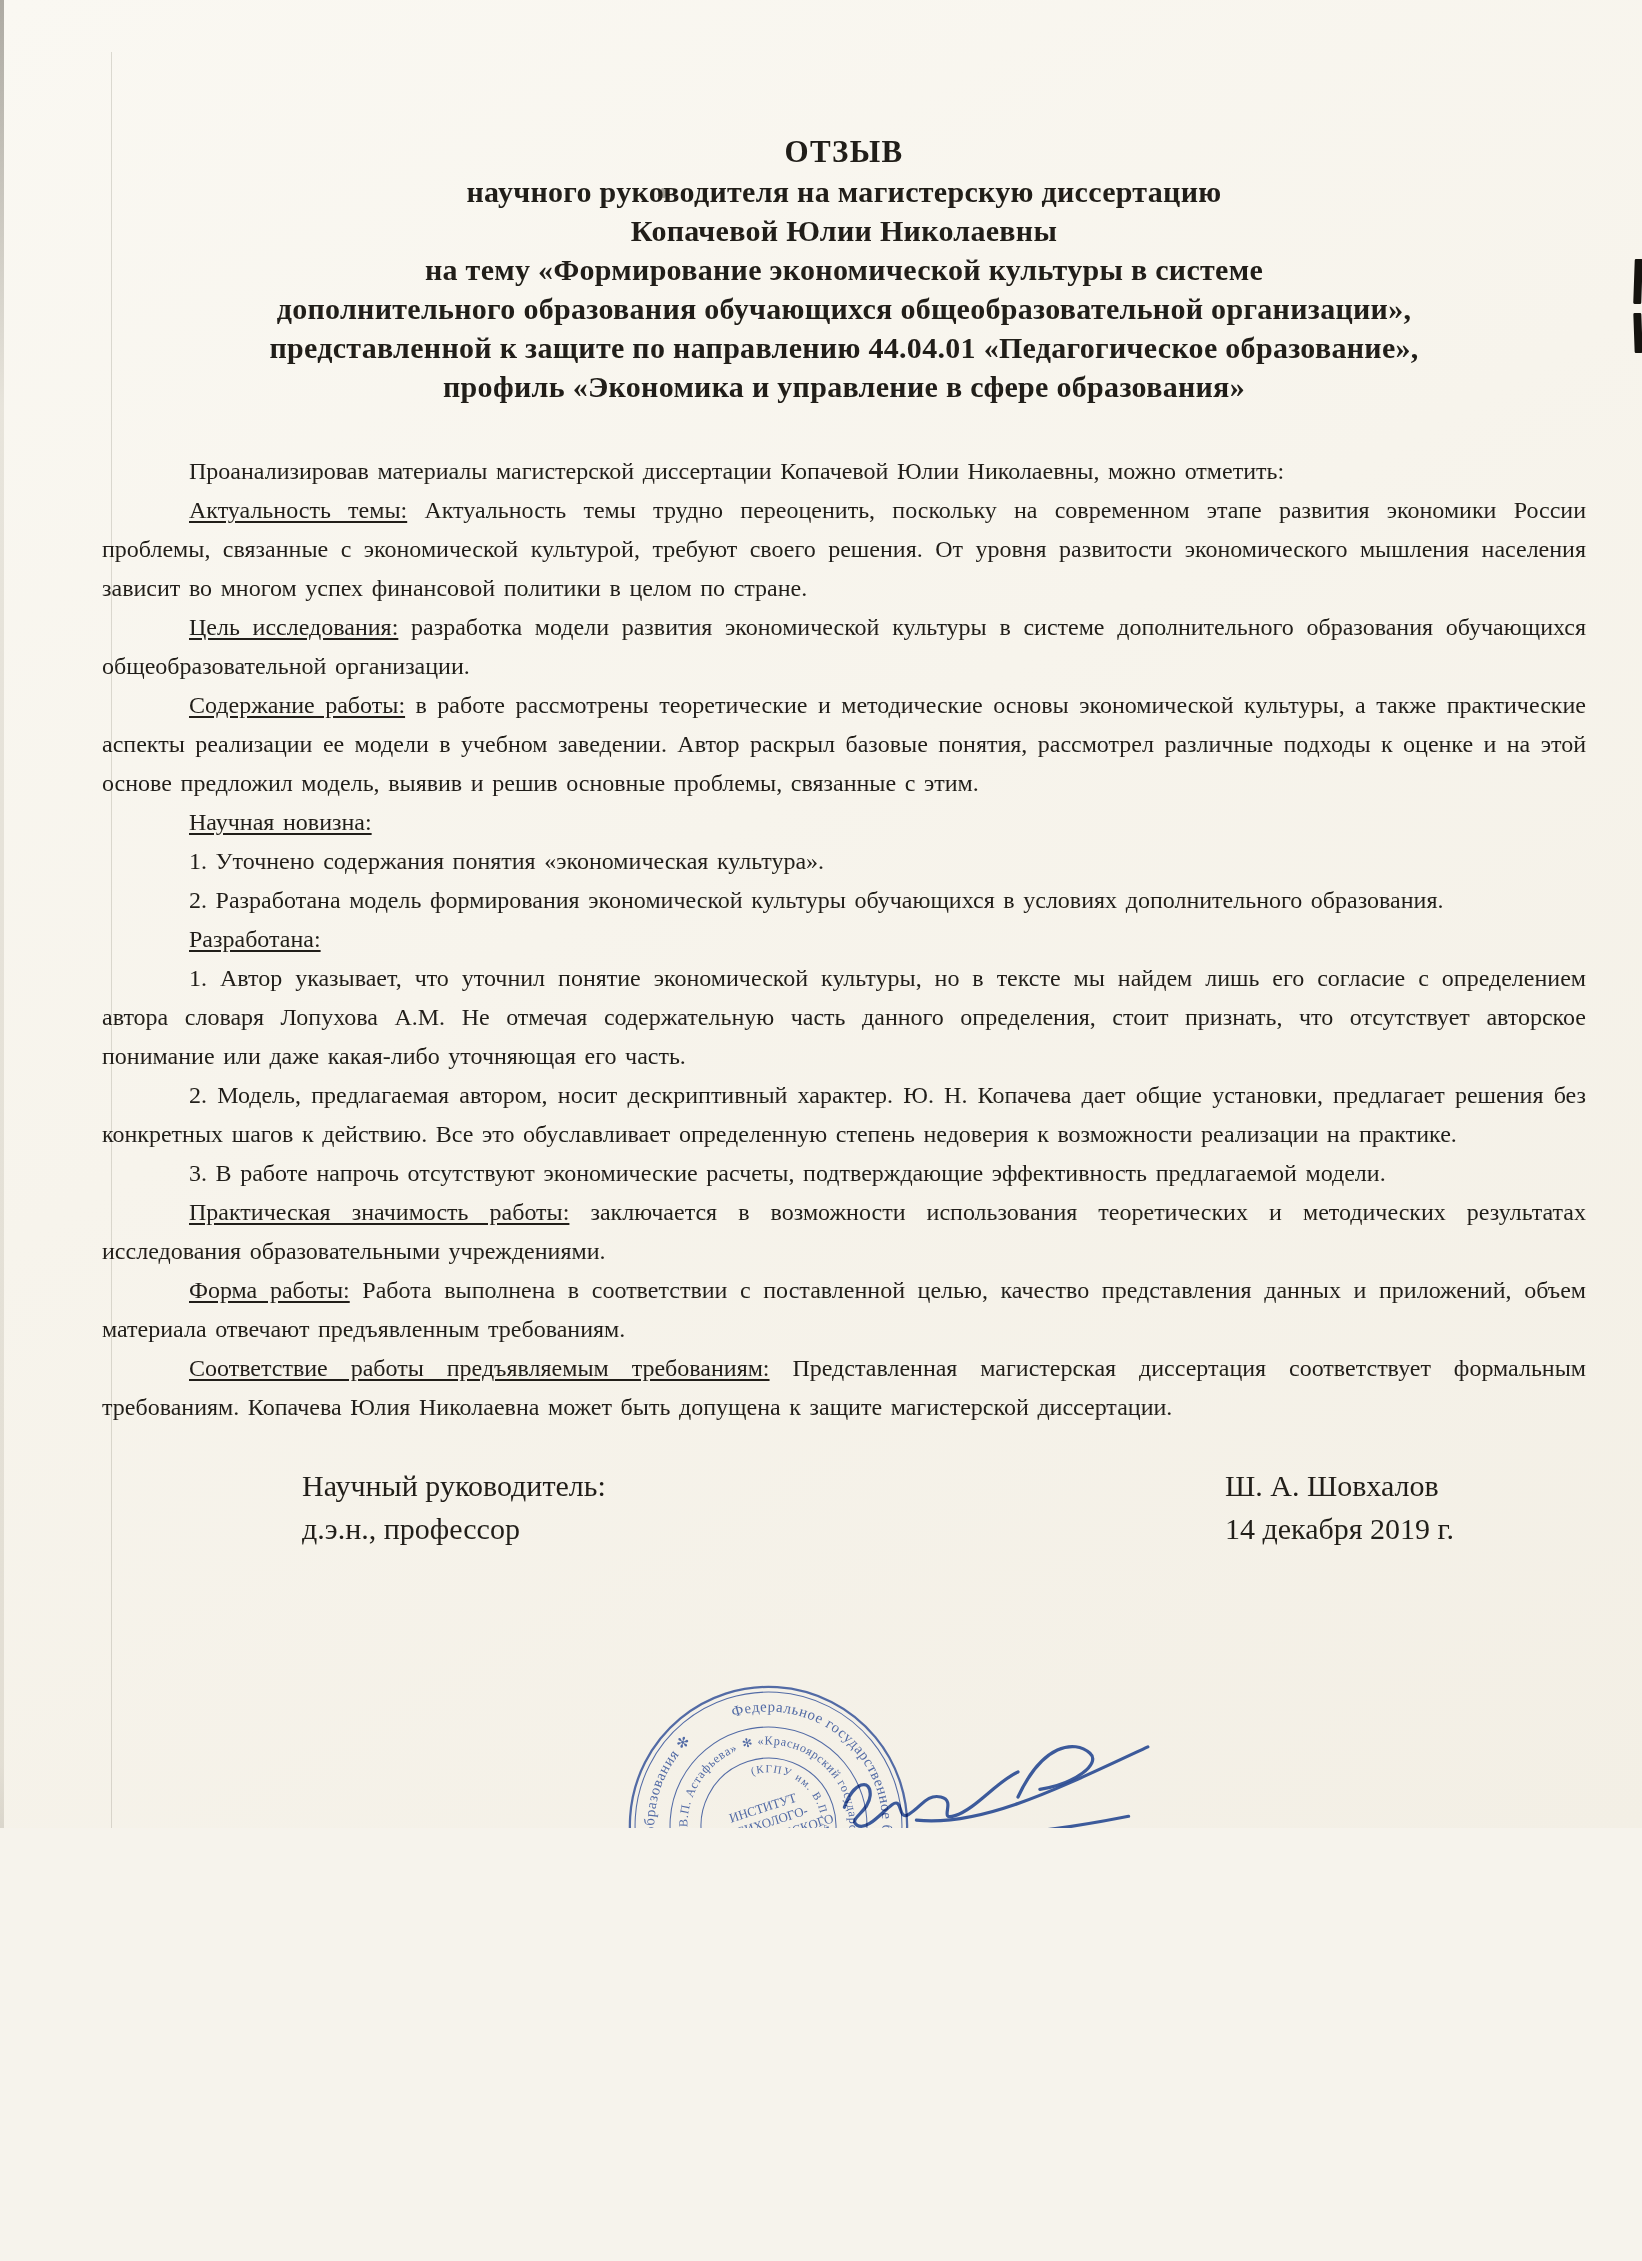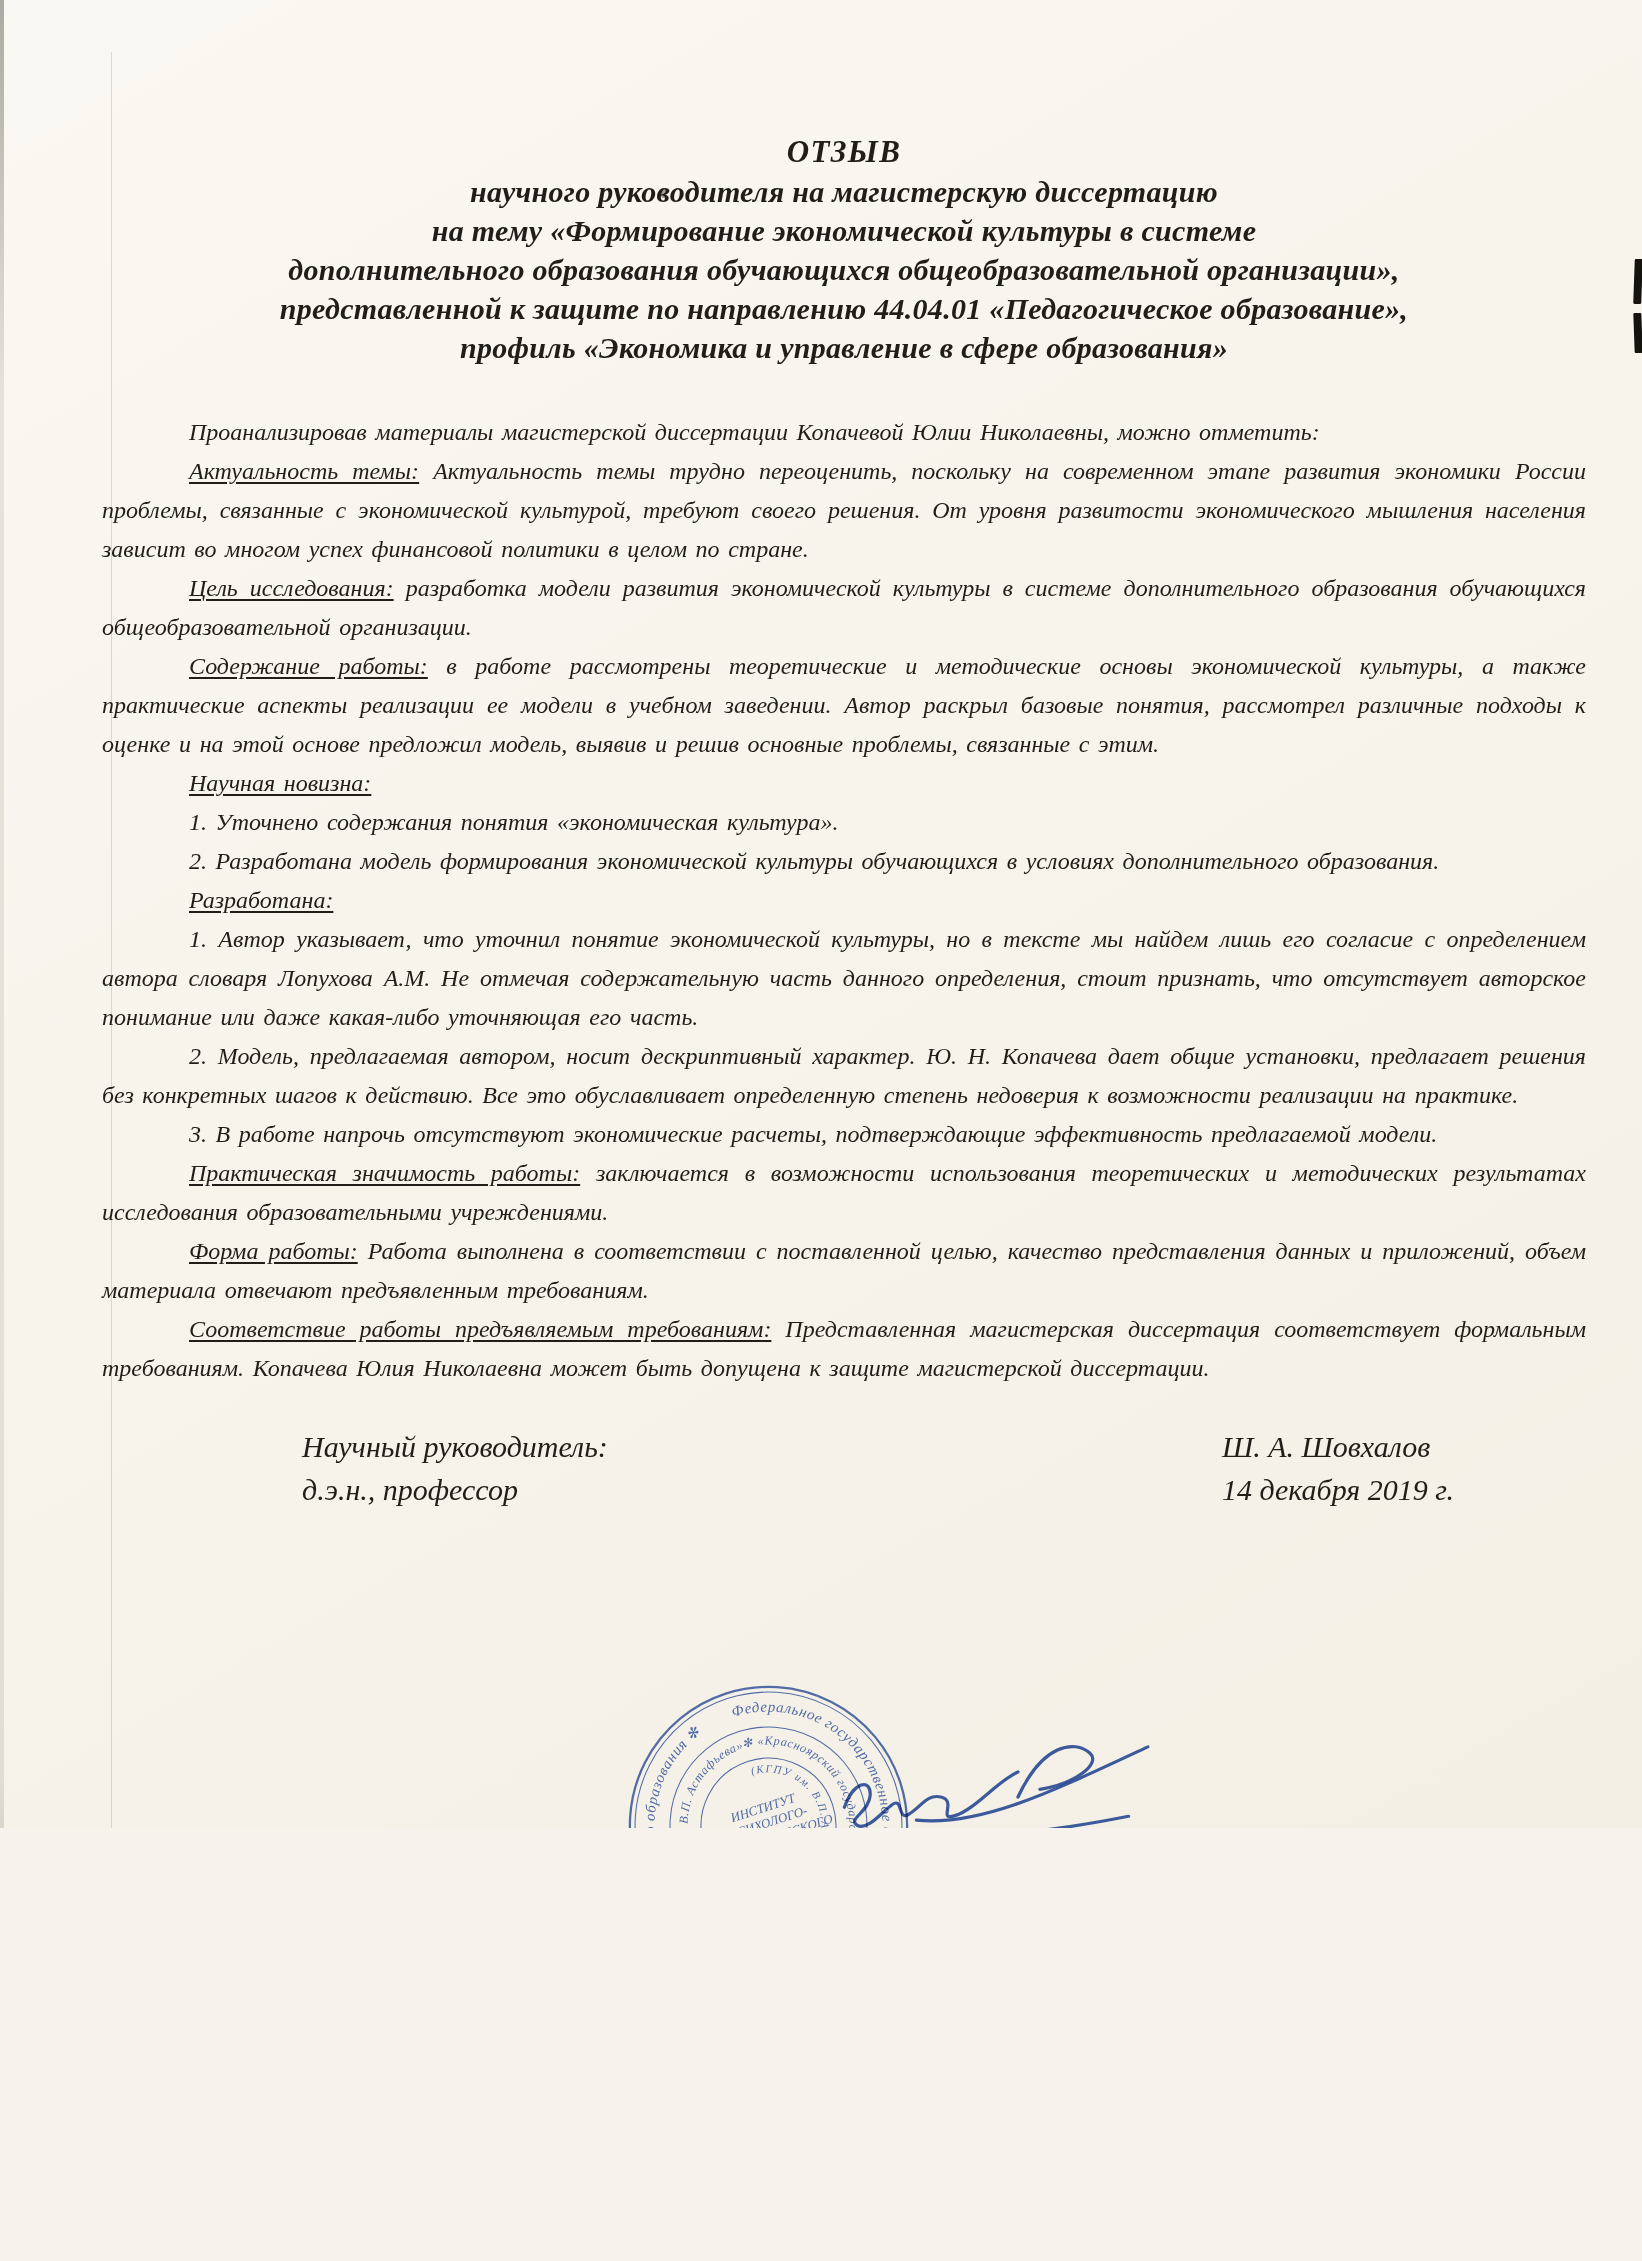--- a/index.html
+++ b/index.html
@@ -7,21 +7,20 @@
     width:1643px;height:2261px;
     background:#f6f3ec;
     font-family:"Liberation Serif", serif;
     color:#211e19;
   }
   .page{
     position:relative;
     width:1643px;height:1828px;
     background:linear-gradient(150deg,#faf8f2 0%,#f7f4ec 45%,#f3efe5 100%);
     overflow:hidden;
-    font-style:italic;
   }
   
   .edge-left{
     position:absolute;left:0;top:0;width:3.9px;height:2261px;
     background:linear-gradient(#6e6a61,#d9d5ca 18%,#d3cec2 78%,#5f5b53);
     opacity:.55;
   }
   .fold-line{
     position:absolute;left:111px;top:52px;width:1.3px;height:2190px;
     background:#8d877b;opacity:.28;
@@ -89,20 +88,21 @@
   <div class="edge-mark m2"></div>
   <div class="speck s1"></div>
   <div class="speck s2"></div>
   <div class="speck s3"></div>
 
   <div class="content">
 
     <div class="title-block">
       <div class="t-line">ОТЗЫВ</div>
       <div class="t-line">научного руководителя на магистерскую диссертацию</div>
+      <div class="t-line">Копачевой Юлии Николаевны</div>
       <div class="t-line">на тему «Формирование экономической культуры в системе</div>
       <div class="t-line">дополнительного образования обучающихся общеобразовательной организации»,</div>
       <div class="t-line">представленной к защите по направлению 44.04.01 «Педагогическое образование»,</div>
       <div class="t-line">профиль «Экономика и управление в сфере образования»</div>
     </div>
 
     <p class="para"><span class="lead"></span><span>Проанализировав материалы магистерской диссертации Копачевой Юлии Николаевны, можно отметить:</span></p>
     <p class="para"><span class="lead">Актуальность темы:</span><span> Актуальность темы трудно переоценить, поскольку на современном этапе развития экономики России проблемы, связанные с экономической культурой, требуют своего решения. От уровня развитости экономического мышления населения зависит во многом успех финансовой политики в целом по стране.</span></p>
     <p class="para"><span class="lead">Цель исследования:</span><span> разработка модели развития экономической культуры в системе дополнительного образования обучающихся общеобразовательной организации.</span></p>
     <p class="para"><span class="lead">Содержание работы:</span><span> в работе рассмотрены теоретические и методические основы экономической культуры, а также практические аспекты реализации ее модели в учебном заведении. Автор раскрыл базовые понятия, рассмотрел различные подходы к оценке и на этой основе предложил модель, выявив и решив основные проблемы, связанные с этим.</span></p>

